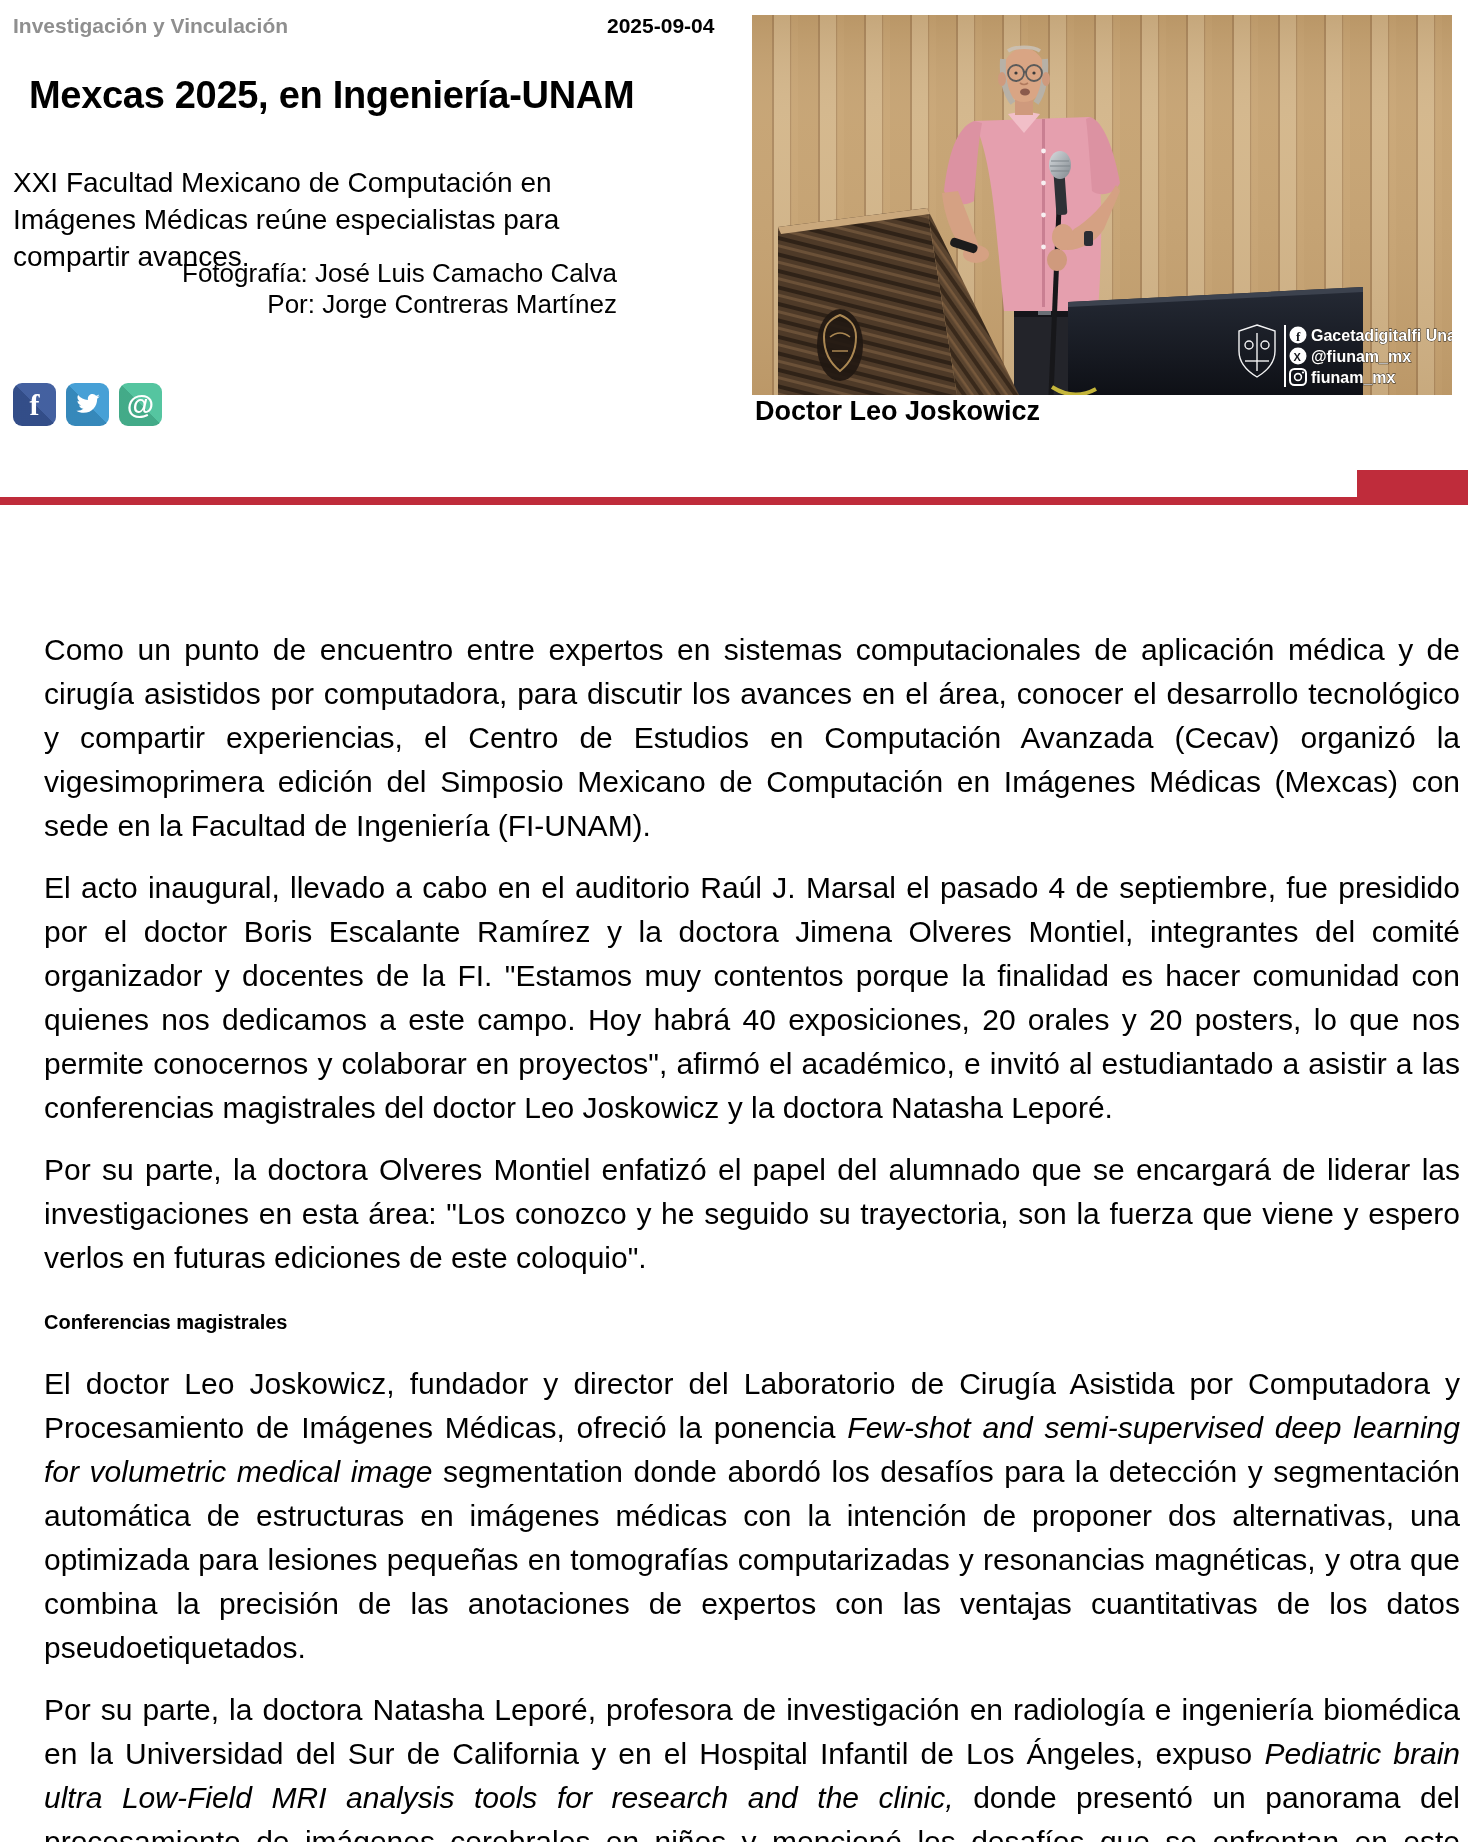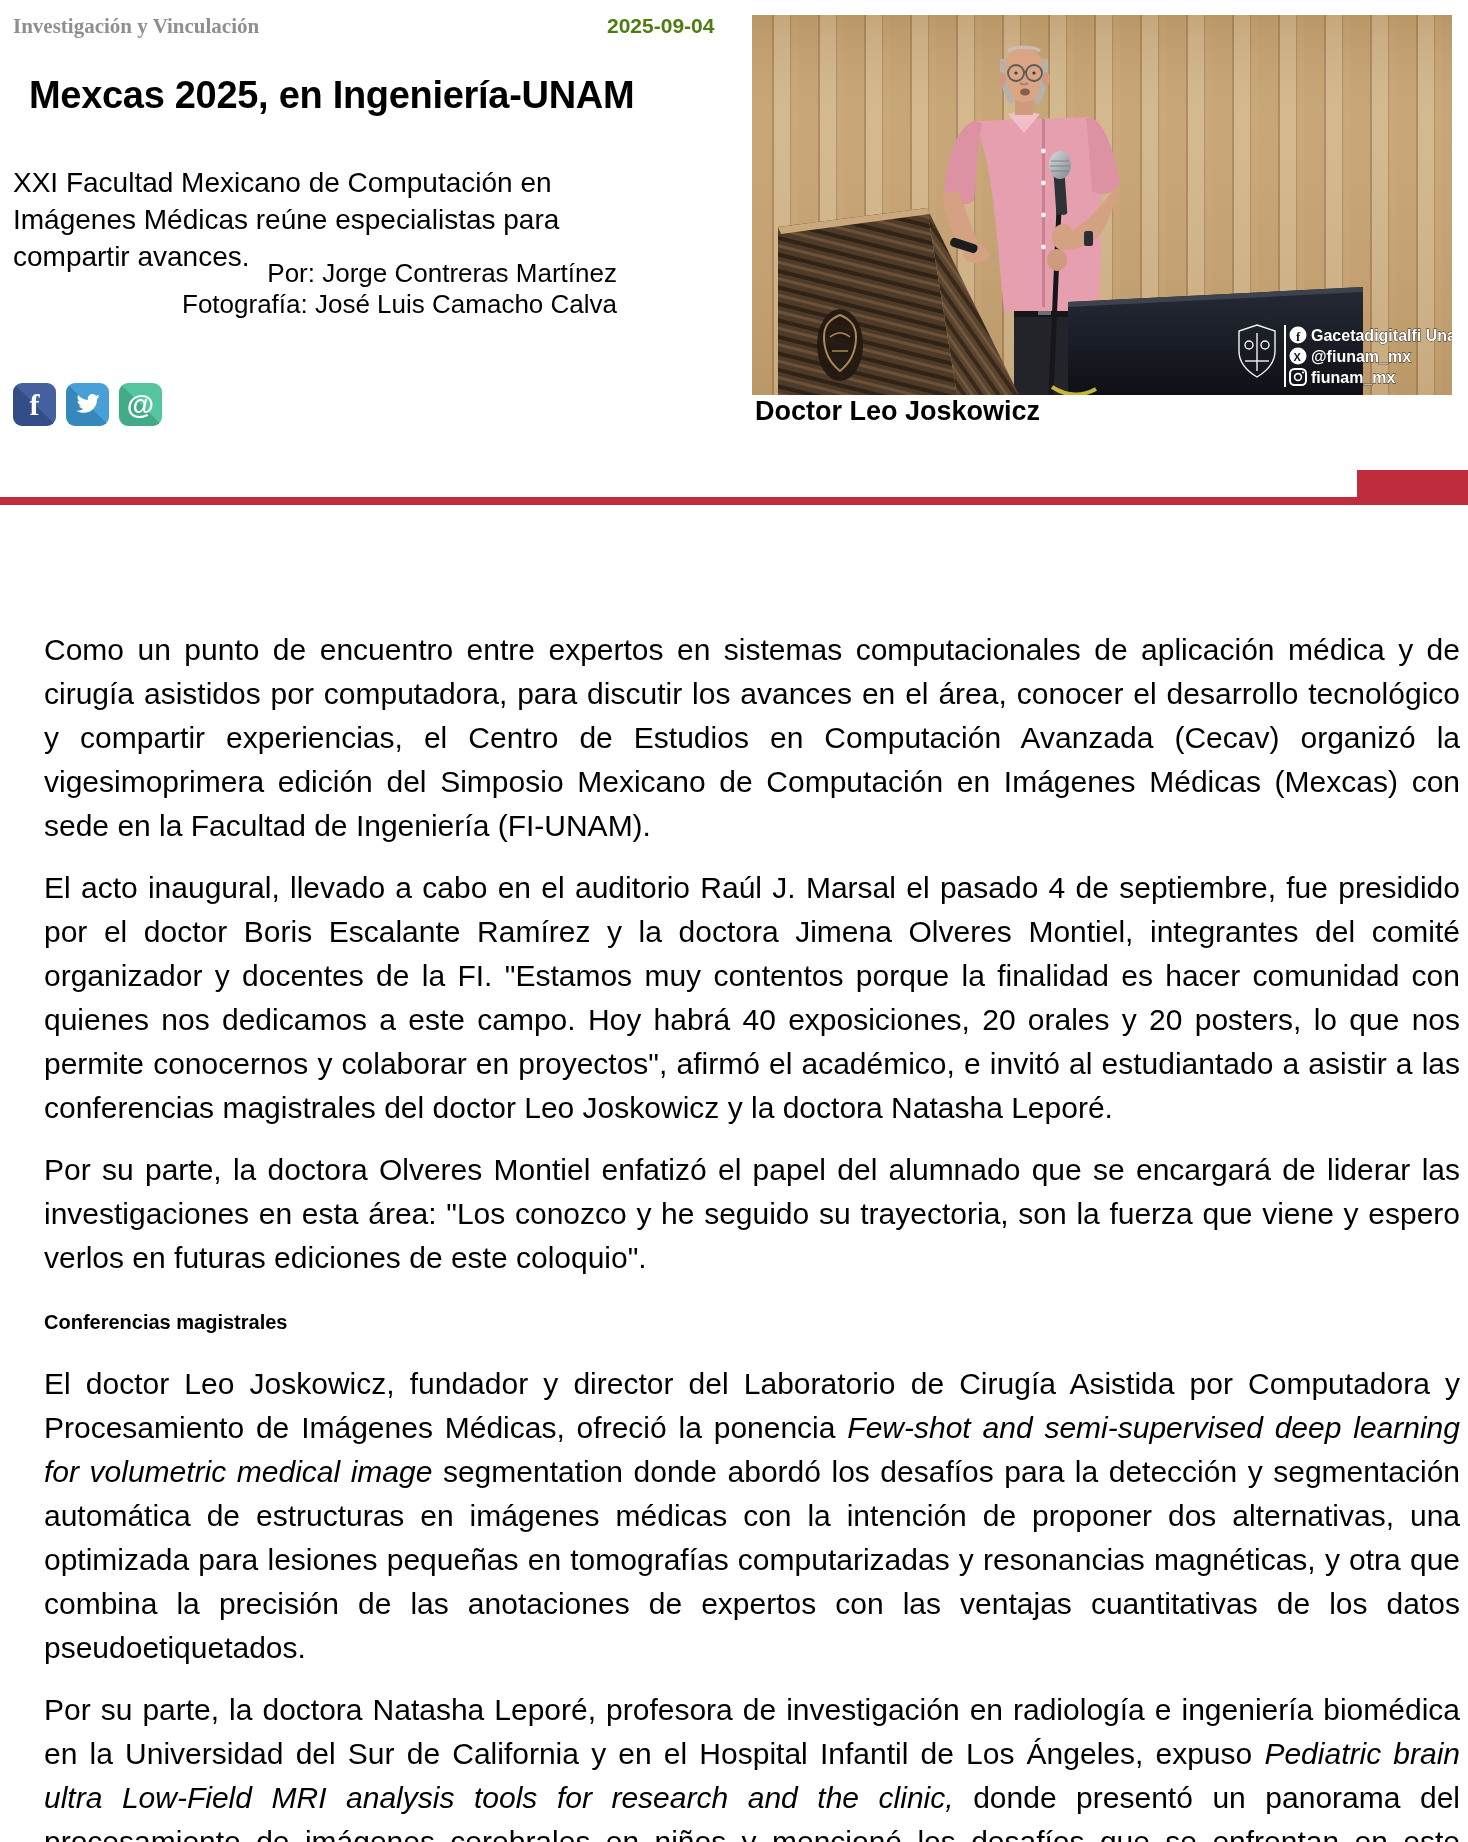--- a/index.html
+++ b/index.html
@@ -1,22 +1,22 @@
 <!DOCTYPE html>
 <html><head>
 <meta charset="utf-8">
 <style>
   html,body { margin:0; padding:0; }
   body {
     position:relative; width:1468px; height:1842px; overflow:hidden;
     background:#ffffff; color:#000;
     font-family:"Liberation Sans", sans-serif;
   }
-  .section-label { position:absolute; left:13px; top:14px; font-size:21px; font-weight:bold; color:#8f8f8f;font-family:Liberation Serif, serif; }
-  .date { position:absolute; left:607px; top:14px; font-size:21px; font-weight:bold; color:#4d7c0f; }
+  .section-label { position:absolute; left:13px; top:14px; font-size:21px; font-weight:bold; color:#8f8f8f; }
+  .date { position:absolute; left:607px; top:14px; font-size:21px; font-weight:bold; color:#000000; }
   .headline { position:absolute; left:13px; top:58px; font-size:38px; font-weight:bold; letter-spacing:-0.3px; }
   .subtitle { position:absolute; left:13px; top:164px; width:612px; font-size:28px; line-height:37px; }
   .byline { position:absolute; top:258px; left:0; width:617px; text-align:right; font-size:26px; line-height:31px; }
   .share { position:absolute; left:13px; top:383px; display:flex; gap:10px; }
   .share-btn {
     width:43px; height:43px; border-radius:9px; border:none; cursor:pointer;
     display:flex; align-items:center; justify-content:center;
     color:#fff; font-weight:bold; font-size:27px; font-family:"Liberation Sans",sans-serif;
     background-image:linear-gradient(225deg, rgba(255,255,255,0.05) 50%, rgba(0,0,0,0.12) 50%);
   }
@@ -34,22 +34,22 @@
 </style>
 </head>
 <body>
 
 <div class="section-label">Investigación y Vinculación</div>
 <div class="date">2025-09-04</div>
 <h1 class="headline" style="margin:16px;">Mexcas 2025, en Ingeniería-UNAM</h1>
 <div class="subtitle">XXI Facultad Mexicano de Computación en Imágenes Médicas reúne especialistas para compartir avances.</div>
 
 <div class="byline">
+  <div>Fotografía: José Luis Camacho Calva</div>
   <div>Por: Jorge Contreras Martínez</div>
-  <div>Fotografía: José Luis Camacho Calva</div>
 </div>
 
 <div class="share">
   <button class="share-btn" style="background-color: rgb(58, 88, 155);">
     <span style="font-family:'Liberation Serif',serif; font-size:30px;">f</span>
   </button>
   <button class="share-btn" style="background-color: rgb(61, 155, 212);">
     <svg width="27" height="23" viewBox="0 0 32 26">
       <path fill="#ffffff" d="M30.6 3.2c-1 .5-2.1.8-3.2 1 1.2-.7 2-1.8 2.4-3.1-1.1.7-2.3 1.1-3.6 1.4A5.6 5.6 0 0 0 22 .7c-3.1 0-5.6 2.5-5.6 5.6 0 .4 0 .9.1 1.3-4.7-.2-8.8-2.5-11.6-5.9-.5.8-.8 1.8-.8 2.8 0 2 1 3.7 2.5 4.7-.9 0-1.8-.3-2.5-.7v.1c0 2.7 1.9 5 4.5 5.5-.5.1-1 .2-1.5.2-.4 0-.7 0-1.1-.1.7 2.2 2.8 3.9 5.2 3.9a11.3 11.3 0 0 1-8.3 2.3c2.5 1.6 5.4 2.5 8.6 2.5 10.3 0 15.9-8.5 15.9-15.9v-.7c1.1-.8 2-1.8 2.8-2.9z"></path>
     </svg>

